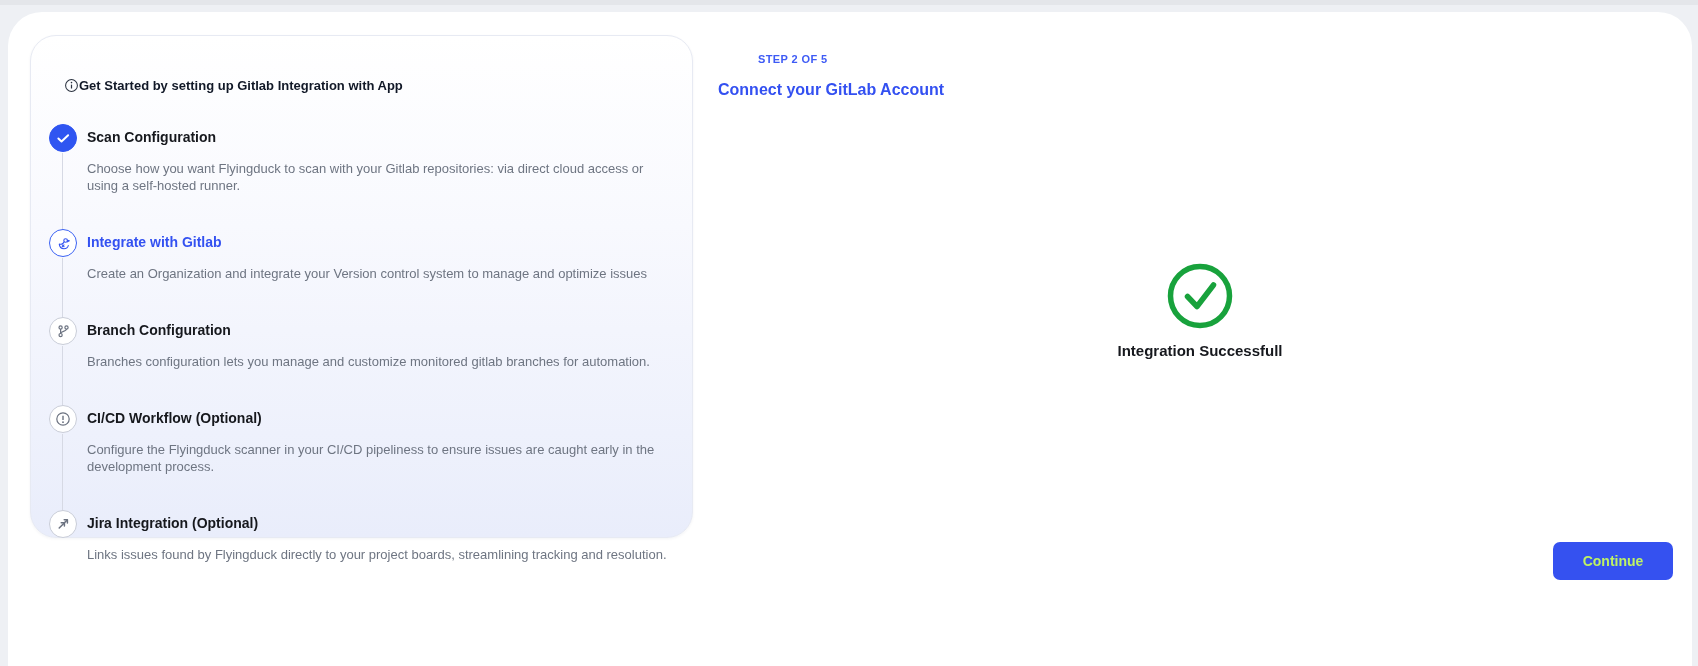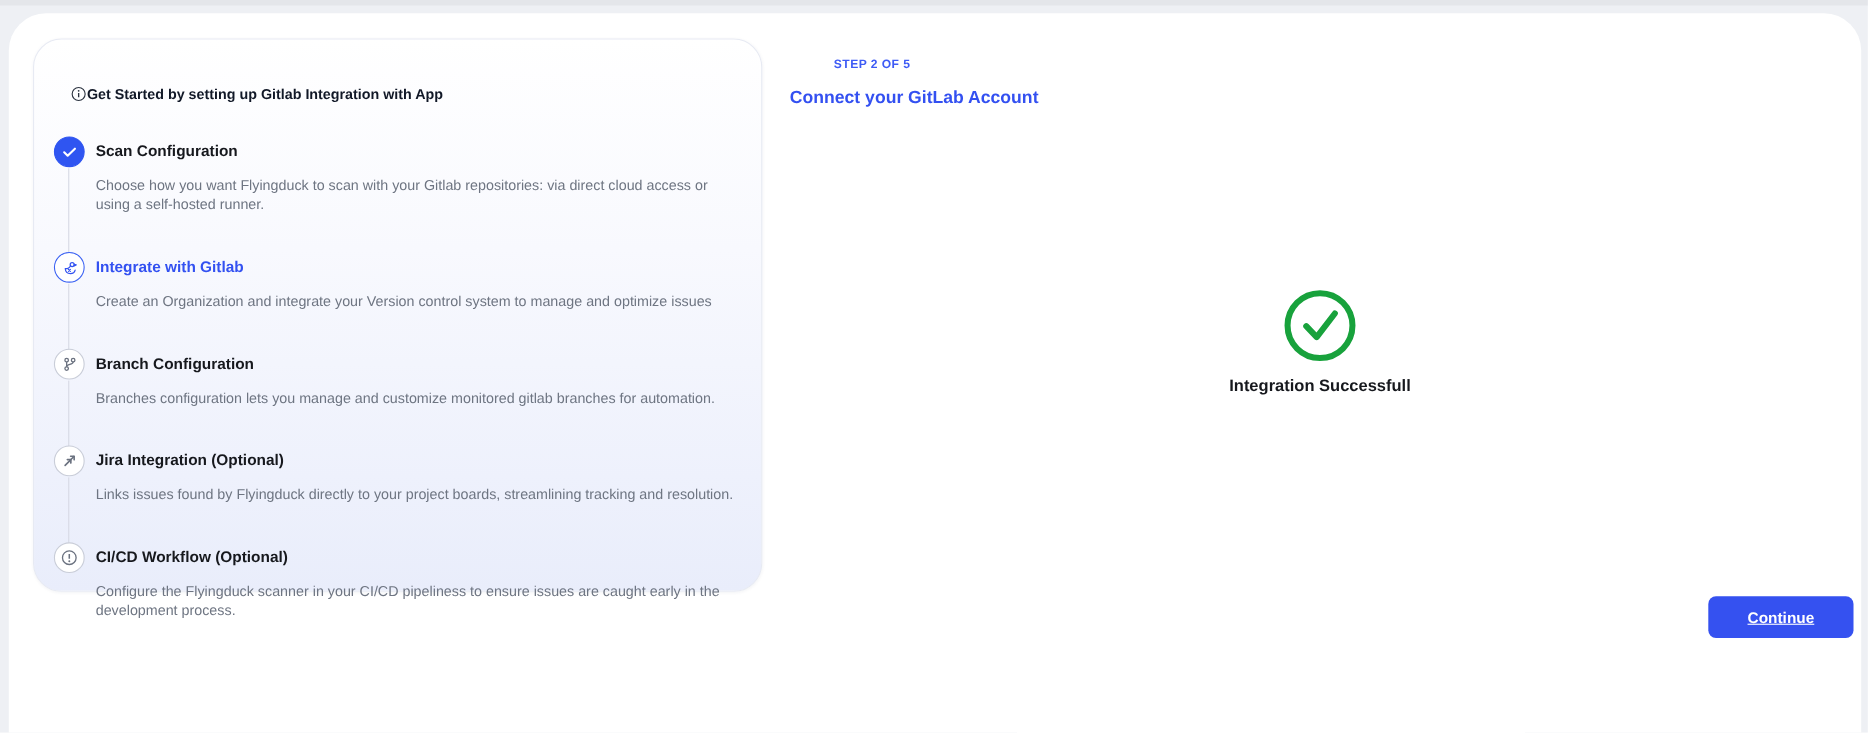--- a/index.html
+++ b/index.html
@@ -68,25 +68,24 @@
     font-size:15px; color:#49515e;
   }
   .success {
     position:absolute; left:1082px; top:249px; width:220px;
     display:flex; flex-direction:column; align-items:center;
   }
   .success svg { display:block; }
   .success-label { margin-top:11px; font-size:15px; font-weight:700; color:#16181d; }
 
   .continue-btn {
-    position:absolute; left:1545px; top:530px; width:132px; height:38px;
+    position:absolute; left:1545px; top:530px; width:120px; height:38px;
     border:none; border-radius:7px; background:#3551f0;
-    color:#ffffff; font-size:14px; font-weight:700; font-family:inherit;
+    color:#bef264; font-size:14px; font-weight:700; font-family:inherit;
     cursor:pointer;
-    text-decoration:underline;
   }
 </style>
 </head>
 <body>
 
 <div class="top-strip"></div>
 
 <div class="app-frame">
 
   <aside class="wizard-card">
@@ -147,45 +146,45 @@
         </span>
         <div class="step-body">
           <div class="step-title">Branch Configuration</div>
           <div class="step-desc">Branches configuration lets you manage and customize monitored gitlab branches for automation.</div>
         </div>
       </li>
 
       <li class="step pending">
         <span class="step-icon">
           <svg width="16" height="16" viewBox="0 0 16 16">
+            <circle cx="8" cy="8" r="6.2" fill="none" stroke="currentColor" stroke-width="1.2"></circle>
+            <line x1="8" y1="4.7" x2="8" y2="8.9" stroke="currentColor" stroke-width="1.4"></line>
+            <circle cx="8" cy="11.2" r="0.9" fill="currentColor"></circle>
+          </svg>
+        </span>
+        <div class="step-body">
+          <div class="step-title">CI/CD Workflow (Optional)</div>
+          <div class="step-desc">Configure the Flyingduck scanner in your CI/CD pipeliness to ensure issues are caught early in the development process.</div>
+        </div>
+      </li>
+
+      <li class="step pending">
+        <span class="step-icon">
+          <svg width="16" height="16" viewBox="0 0 16 16">
             <g fill="none" stroke="currentColor" stroke-width="1.5" stroke-linecap="round" stroke-linejoin="round">
               <path d="M4.2 12l5-5"></path>
               <path d="M9.4 10V6.8H6.2"></path>
               <path d="M8.8 7.4L12.2 4"></path>
               <path d="M12.4 7V3.8H9.2"></path>
             </g>
           </svg>
         </span>
         <div class="step-body">
           <div class="step-title">Jira Integration (Optional)</div>
           <div class="step-desc">Links issues found by Flyingduck directly to your project boards, streamlining tracking and resolution.</div>
-        </div>
-      </li>
-
-      <li class="step pending">
-        <span class="step-icon">
-          <svg width="16" height="16" viewBox="0 0 16 16">
-            <circle cx="8" cy="8" r="6.2" fill="none" stroke="currentColor" stroke-width="1.2"></circle>
-            <line x1="8" y1="4.7" x2="8" y2="8.9" stroke="currentColor" stroke-width="1.4"></line>
-            <circle cx="8" cy="11.2" r="0.9" fill="currentColor"></circle>
-          </svg>
-        </span>
-        <div class="step-body">
-          <div class="step-title">CI/CD Workflow (Optional)</div>
-          <div class="step-desc">Configure the Flyingduck scanner in your CI/CD pipeliness to ensure issues are caught early in the development process.</div>
         </div>
       </li>
 
     </ol>
   </aside>
 
   <div class="content-eyebrow">STEP 2 OF 5</div>
   <h1 class="content-title">Connect your GitLab Account</h1>
 
   <div class="success">

